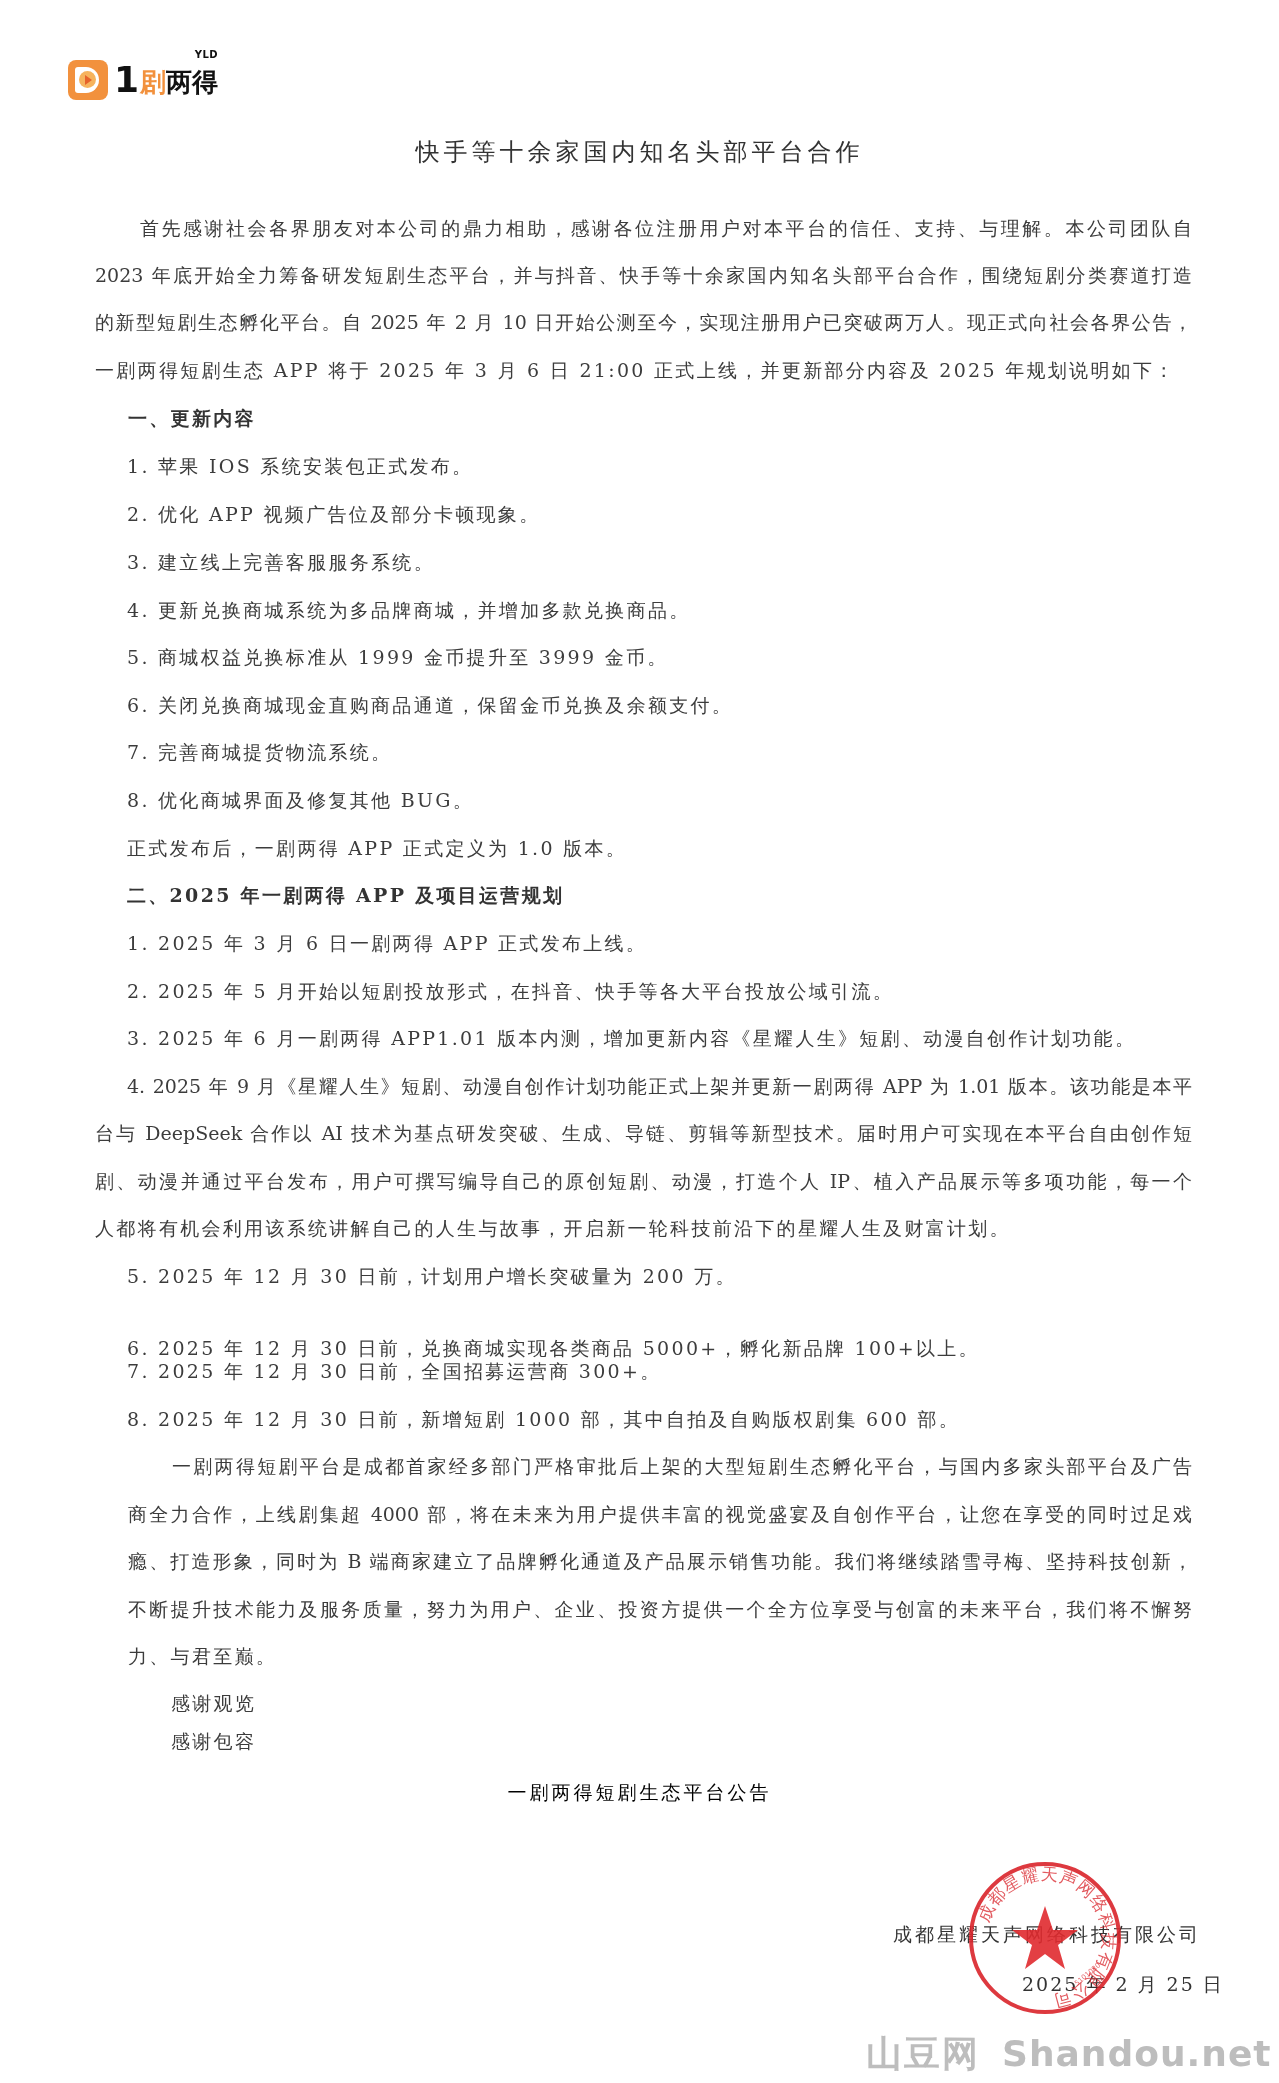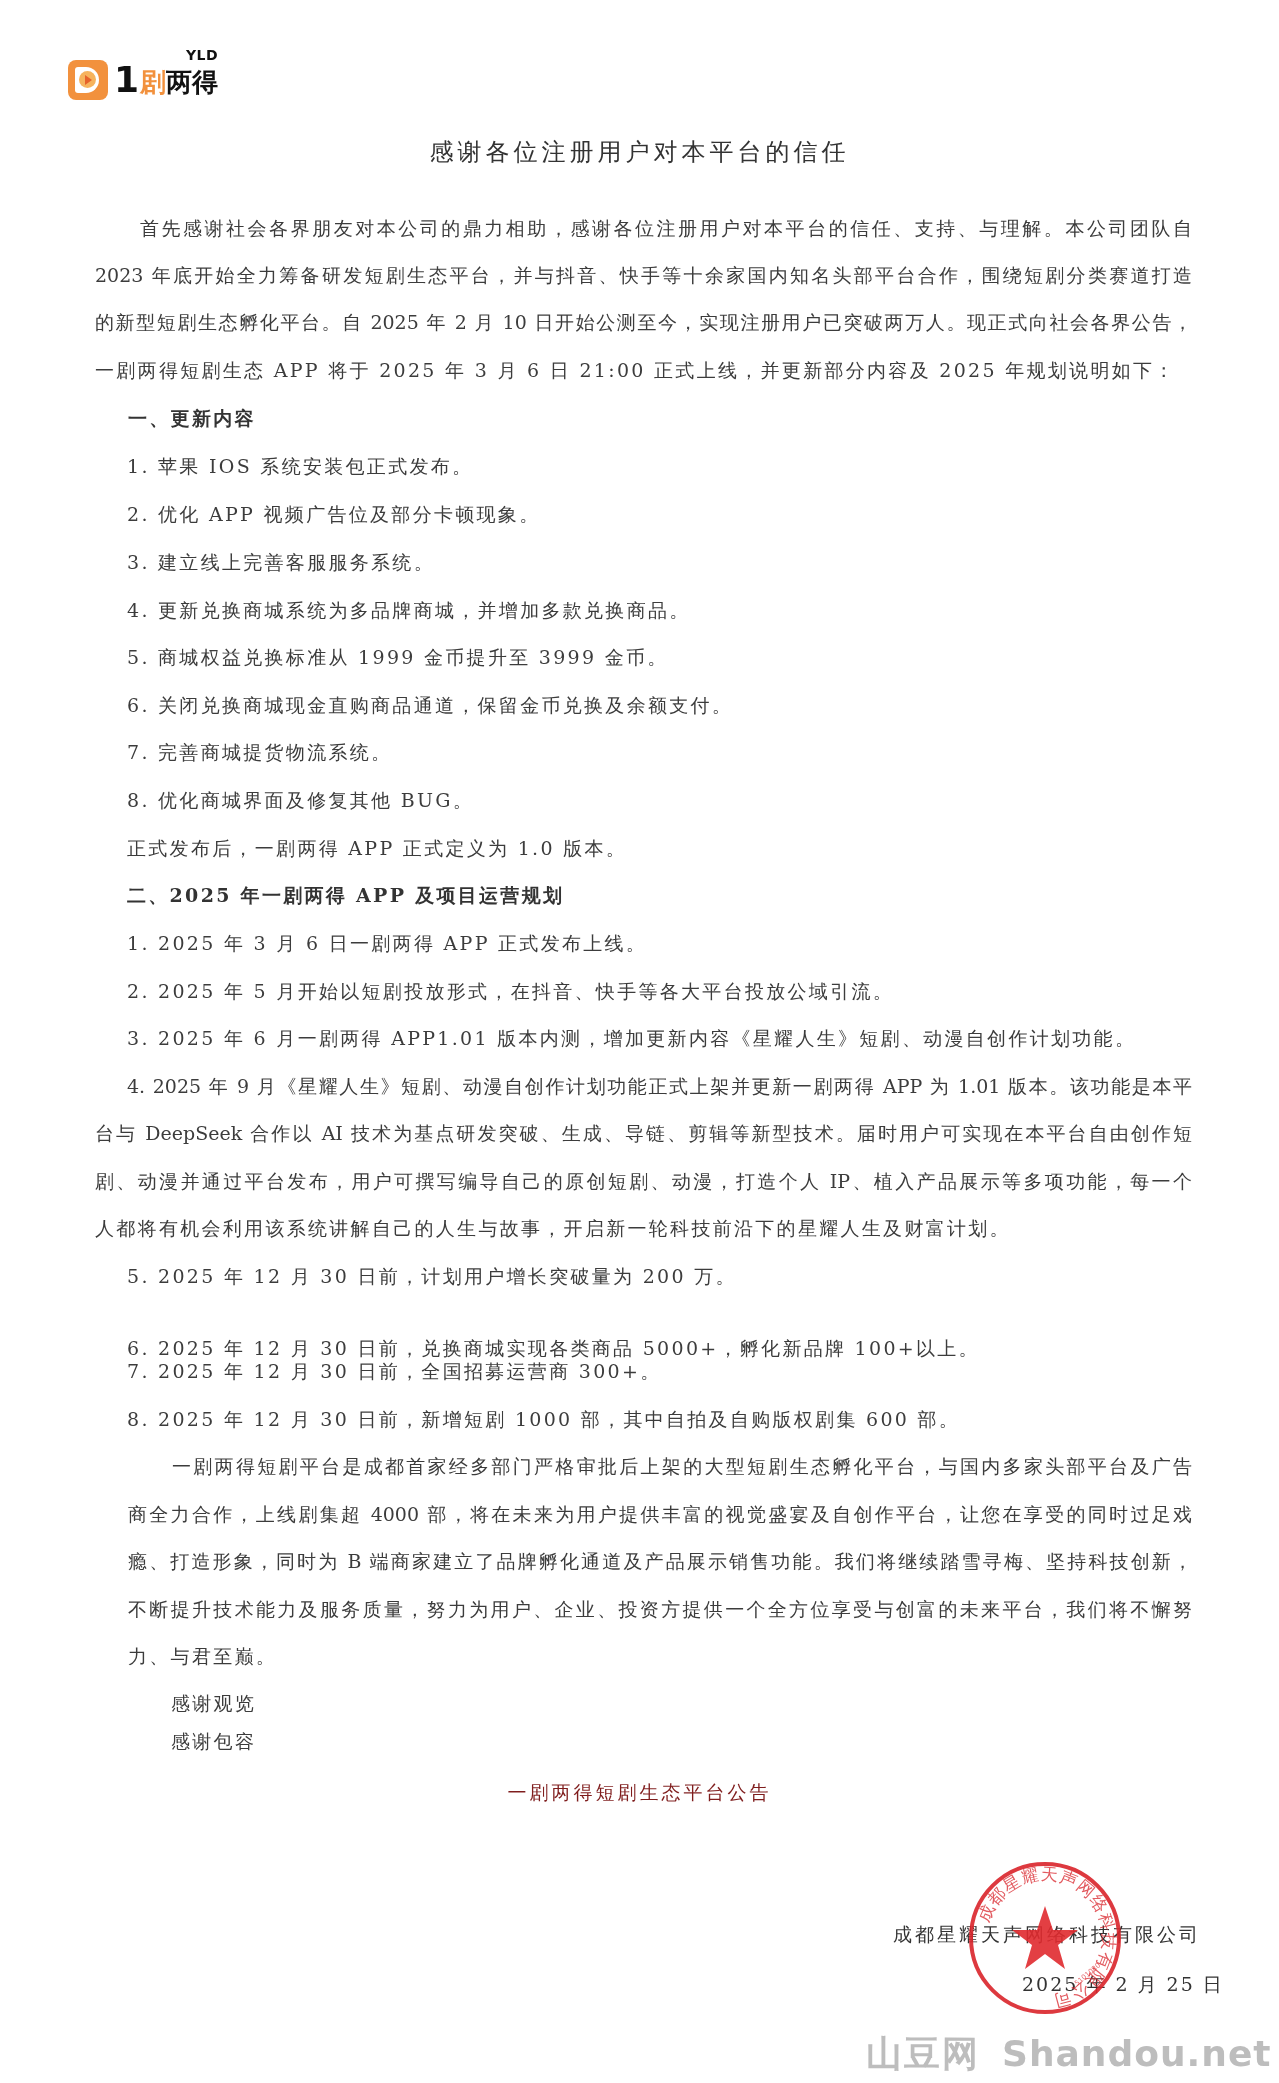--- a/index.html
+++ b/index.html
@@ -58,21 +58,21 @@
       font-weight: bold;
       font-size: 26px;
       line-height: 36px;
       color: #111;
       position: relative;
     }
     .logo-text .ju { color: #f2913d; }
     .logo-yld {
       position: absolute;
       right: 0; top: -14px;
-      font-size: 14px;
+      font-size: 10px;
       line-height: 10px;
       font-weight: bold;
       color: #111;
       letter-spacing: 0.5px;
     }
     .title {
       position: absolute;
       left: 0; right: 0;
       top: 136px;
       text-align: center;
@@ -95,21 +95,21 @@
       letter-spacing: 0;
     }
     .heading { font-weight: bold; color: #333; }
     .footer-sign {
       position: absolute;
       left: 0; right: 0;
       top: 1780px;
       text-align: center;
       font-size: 19px;
       letter-spacing: 3px;
-      color: #7f1d1d;
+      color: #000000;
     }
     .company {
       position: absolute;
       left: 893px;
       top: 1922px;
       font-size: 19px;
       letter-spacing: 3px;
       color: #333;
       white-space: nowrap;
     }
@@ -152,21 +152,21 @@
     <div class="d-circle"></div>
     <div class="d-play"></div>
   </div>
   <span class="logo-one">1</span>
   <span class="logo-text">
     <span class="logo-yld">YLD</span>
     <span class="ju">剧</span><span>两得</span>
   </span>
 </div>
 
-<div class="title">感谢各位注册用户对本平台的信任</div>
+<div class="title">快手等十余家国内知名头部平台合作</div>
 
 <div class="line" style="left:140px; top:216px; width:1052px; text-align:justify; text-align-last:justify; letter-spacing:0;">首先感谢社会各界朋友对本公司的鼎力相助，感谢各位注册用户对本平台的信任、支持、与理解。本公司团队自</div>
 <div class="line justify" style="left:95px; top:263px;">2023 年底开始全力筹备研发短剧生态平台，并与抖音、快手等十余家国内知名头部平台合作，围绕短剧分类赛道打造</div>
 <div class="line justify" style="left:95px; top:310px;">的新型短剧生态孵化平台。自 2025 年 2 月 10 日开始公测至今，实现注册用户已突破两万人。现正式向社会各界公告，</div>
 <div class="line" style="left:95px; top:358px;">一剧两得短剧生态 APP 将于 2025 年 3 月 6 日 21:00 正式上线，并更新部分内容及 2025 年规划说明如下：</div>
 
 <div class="line heading" style="left:128px; top:406px;">一、更新内容</div>
 <div class="line" style="left:127px; top:454px;">1. 苹果 IOS 系统安装包正式发布。</div>
 <div class="line" style="left:127px; top:502px;">2. 优化 APP 视频广告位及部分卡顿现象。</div>
 <div class="line" style="left:127px; top:550px;">3. 建立线上完善客服服务系统。</div>

